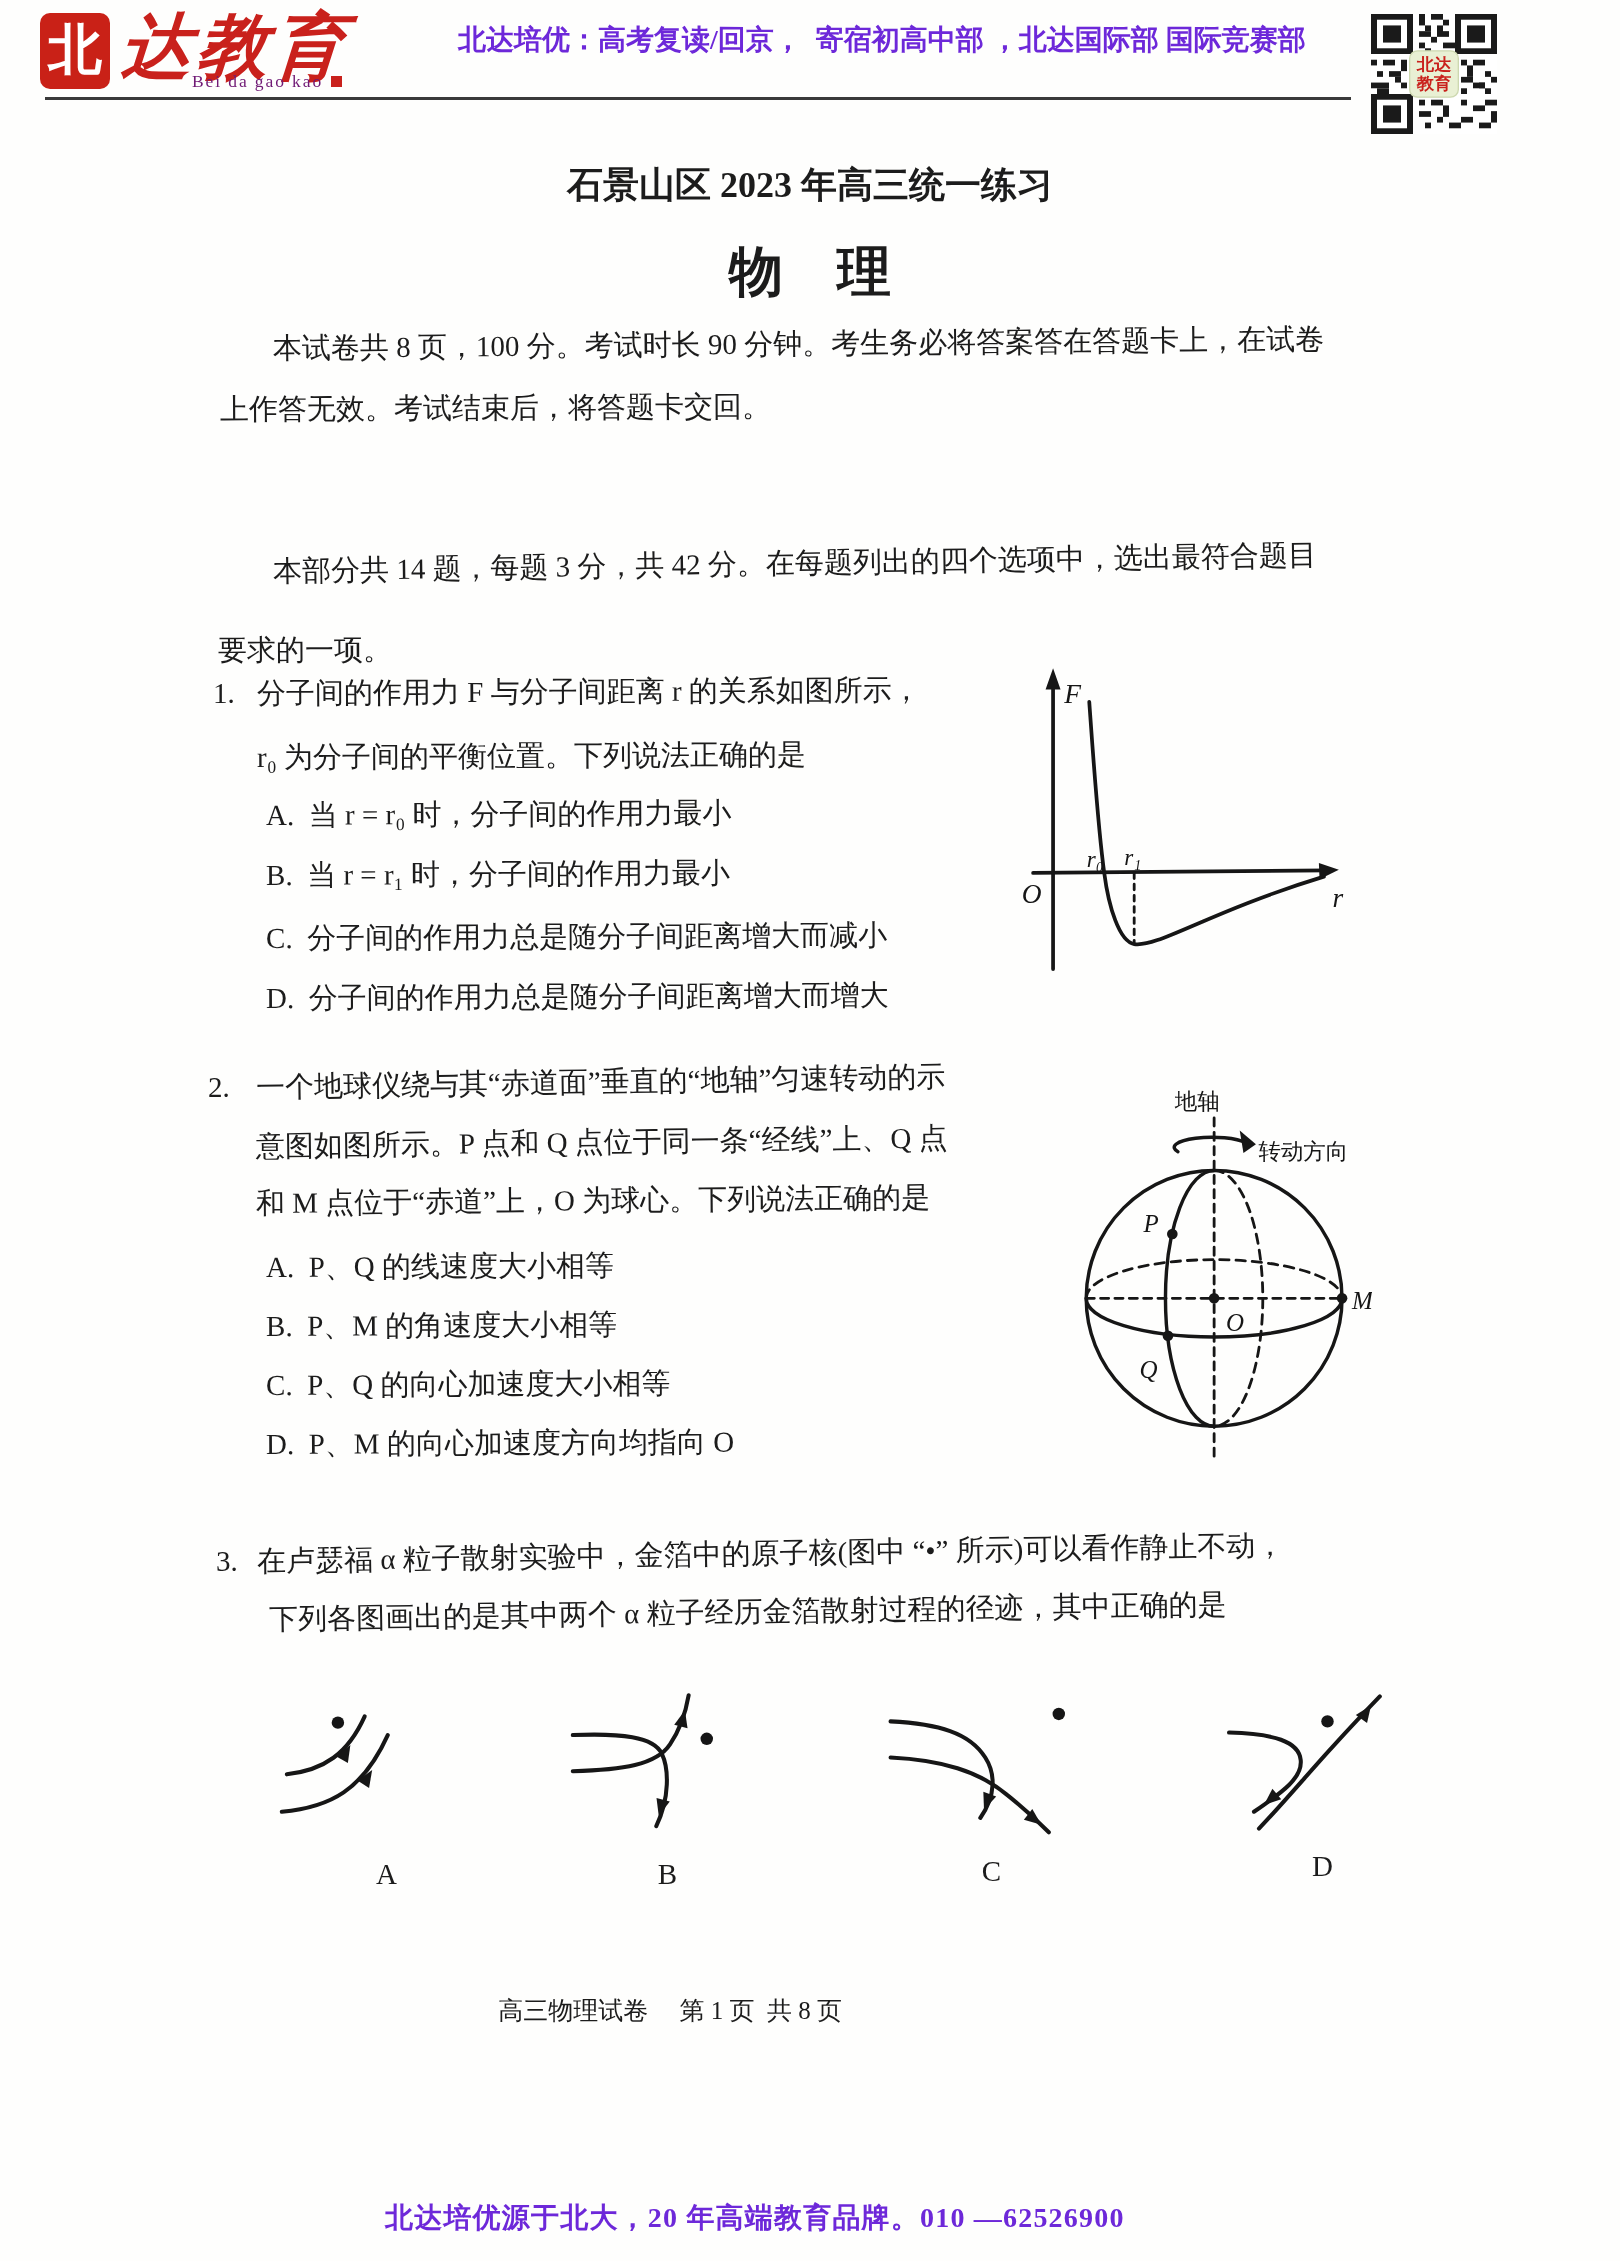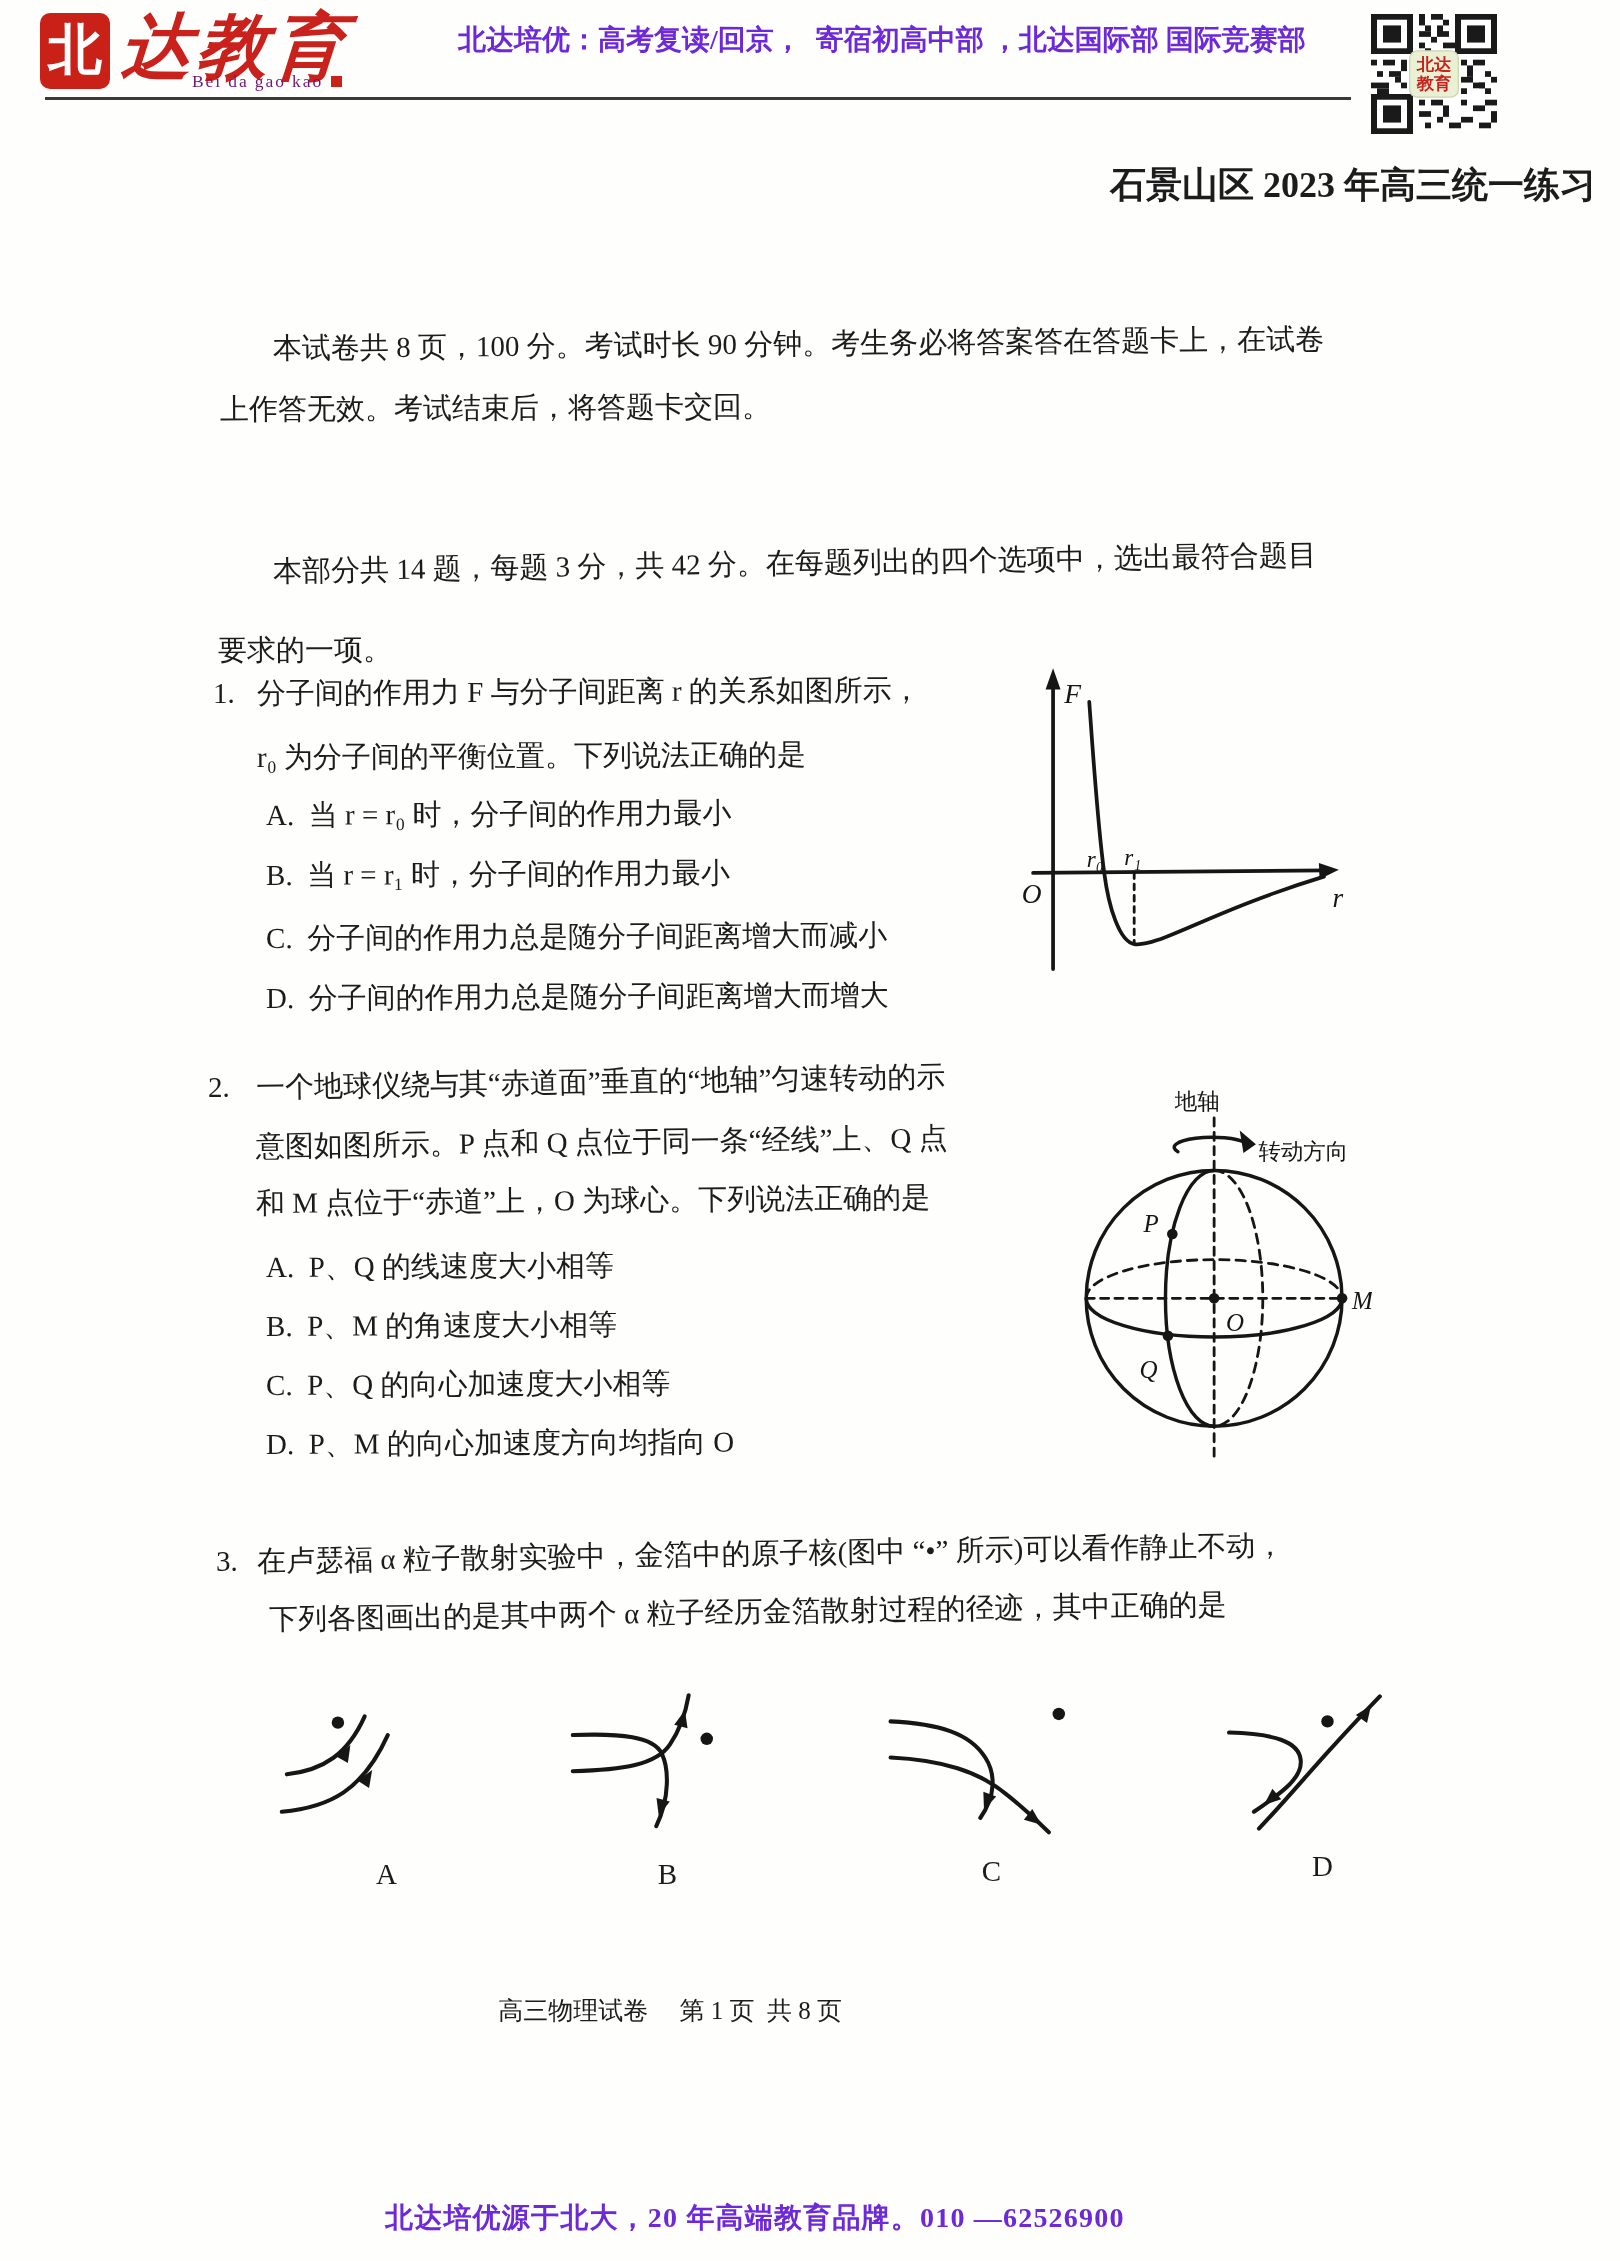--- a/index.html
+++ b/index.html
@@ -5,21 +5,21 @@
   * { margin:0; padding:0; box-sizing:border-box; }
   html,body { background:#e8e8e8; }
   .page {
     position:relative; width:1620px; height:2261px; margin:0 auto;
     background:#fefefd; overflow:hidden;
     font-family:"Liberation Serif","DejaVu Serif",serif; color:#1c1c1c;
   }
   .abs { position:absolute; }
   .line { position:absolute; white-space:pre; font-size:29px; line-height:1.15; }
   .bold { font-weight:bold; }
-  .center-wrap { position:absolute; left:8px; width:1588px; text-align:right; white-space:pre; }
+  .center-wrap { position:absolute; left:16px; width:1588px; text-align:center; white-space:pre; }
   .t3 { transform:rotate(-0.3deg); transform-origin:left center; }
   .t5 { transform:rotate(-0.5deg); transform-origin:left center; }
   .t7 { transform:rotate(-0.7deg); transform-origin:left center; }
   .t9 { transform:rotate(-0.9deg); transform-origin:left center; }
   
   .seal { position:absolute; left:40px; top:12.5px; width:70px; height:76px;
     background:#c92117; border-radius:10px; color:#fff; font-size:54px; font-weight:bold;
     display:flex; align-items:center; justify-content:center; }
   .brand { position:absolute; left:121px; top:0px; font-size:71px; font-weight:bold;
     color:#c9211c; letter-spacing:5px; transform:skewX(-4deg); font-style:italic; }
@@ -113,20 +113,21 @@
           <rect x="117" y="171" width="18" height="9"></rect>
           <rect x="162" y="171" width="18" height="9"></rect>
       </g>
       <rect x="58" y="58" width="73" height="73" rx="12" fill="#e9f0d4" stroke="#cdd8b0" stroke-width="2"></rect>
       <text x="94.5" y="88" text-anchor="middle" font-size="26" font-weight="bold" fill="#c9211c">北达</text>
       <text x="94.5" y="118" text-anchor="middle" font-size="26" font-weight="bold" fill="#c9211c">教育</text>
     </svg>
   </div>
 
   <div class="center-wrap bold" style="top:161px; font-size:36px;">石景山区 2023 年高三统一练习</div>
+  <div class="center-wrap bold" style="top:236px; font-size:54px;">物　理</div>
 
   <div class="line t5" style="left:273px; top:332px;">本试卷共 8 页，100 分。考试时长 90 分钟。考生务必将答案答在答题卡上，在试卷</div>
   <div class="line t3" style="left:220px; top:393px;">上作答无效。考试结束后，将答题卡交回。</div>
 
   <div class="line t9" style="left:273px; top:555px;">本部分共 14 题，每题 3 分，共 42 分。在每题列出的四个选项中，选出最符合题目</div>
   <div class="line t3" style="left:218px; top:634px;">要求的一项。</div>
 
   <div class="line" style="left:213px; top:677px;">1.</div>
   <div class="line t3" style="left:257px; top:677px;">分子间的作用力 F 与分子间距离 r 的关系如图所示，</div>
   <div class="line t3" style="left:257px; top:741px;">r₀ 为分子间的平衡位置。下列说法正确的是</div>

